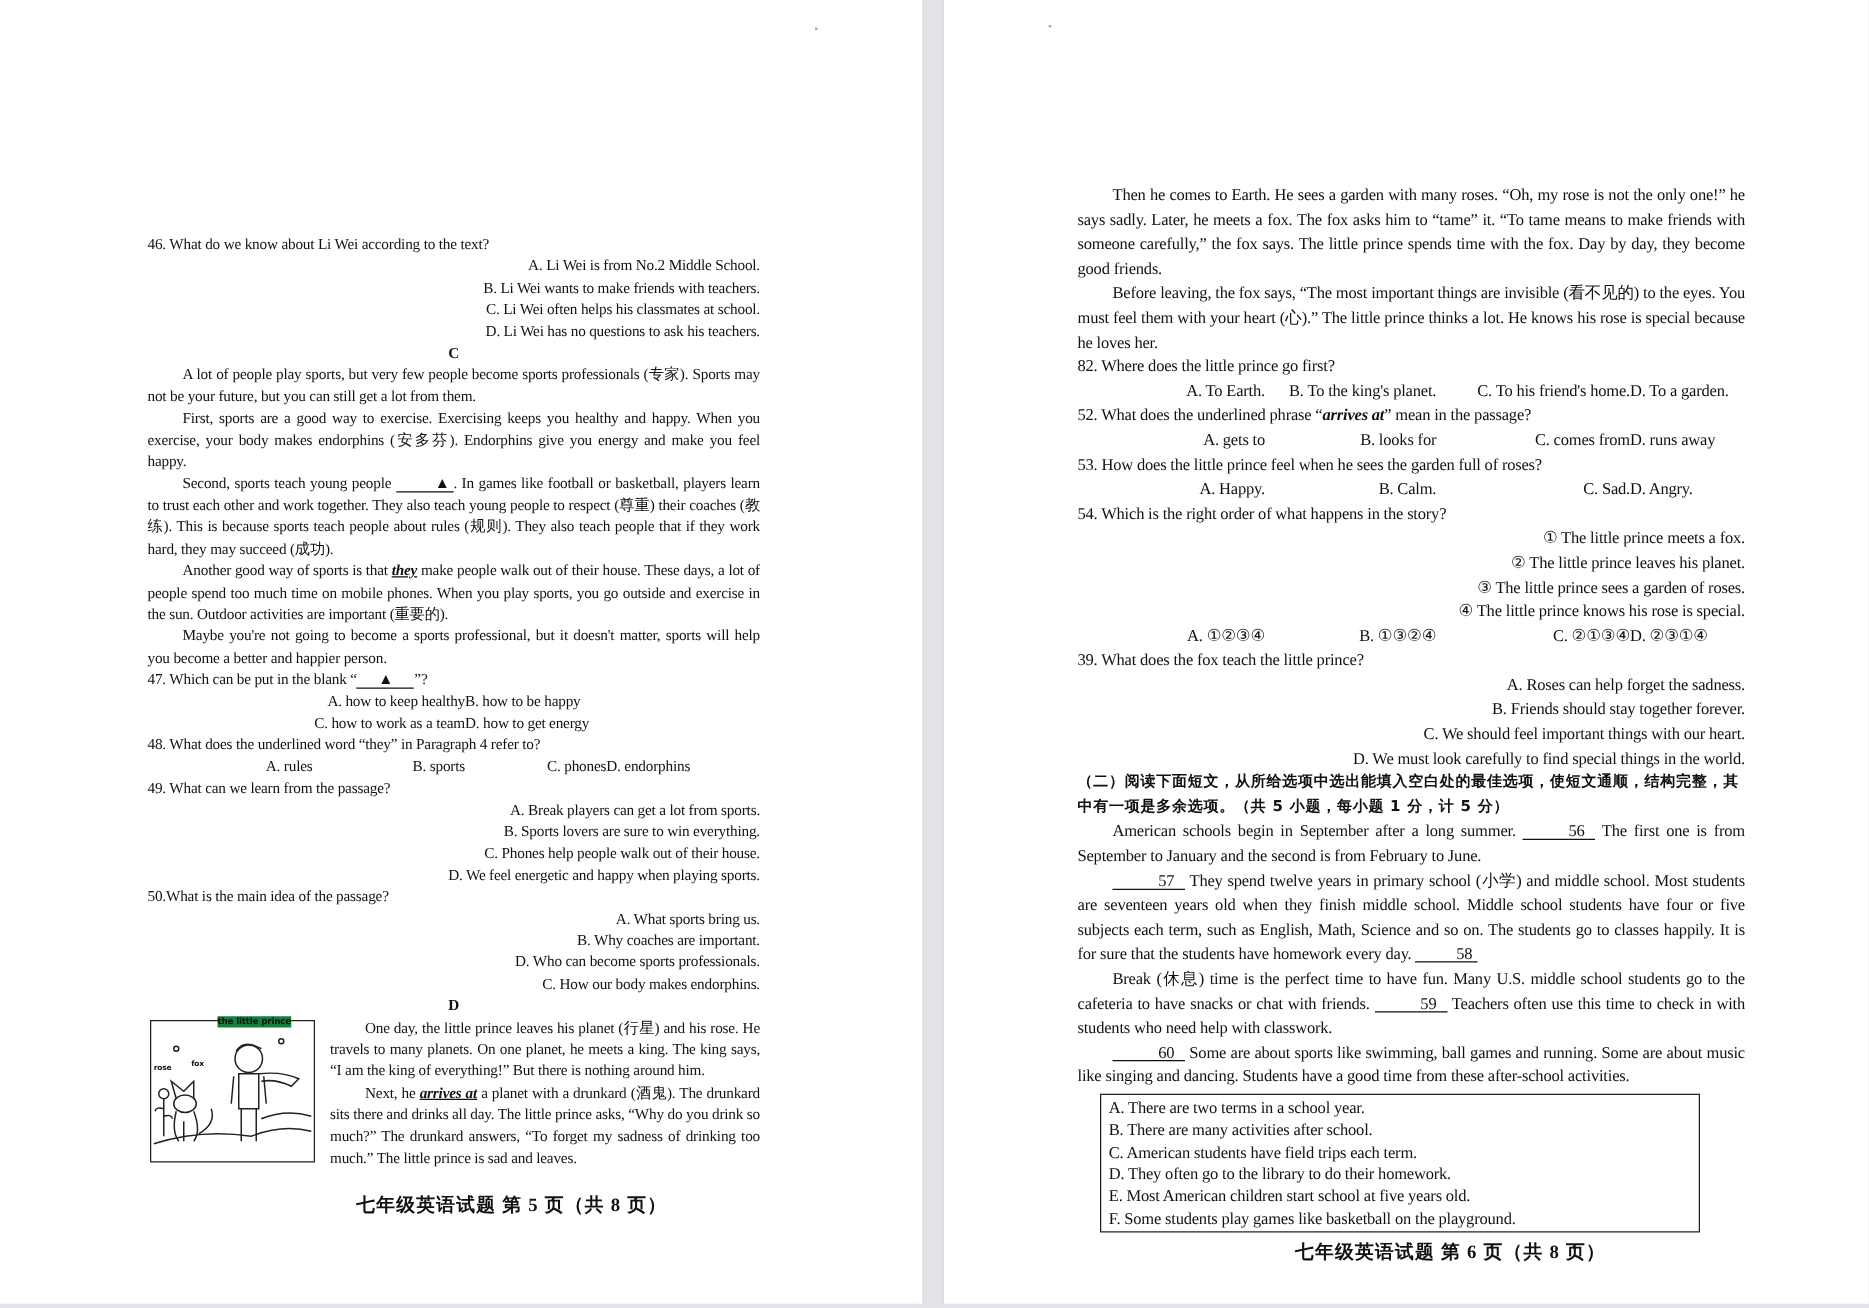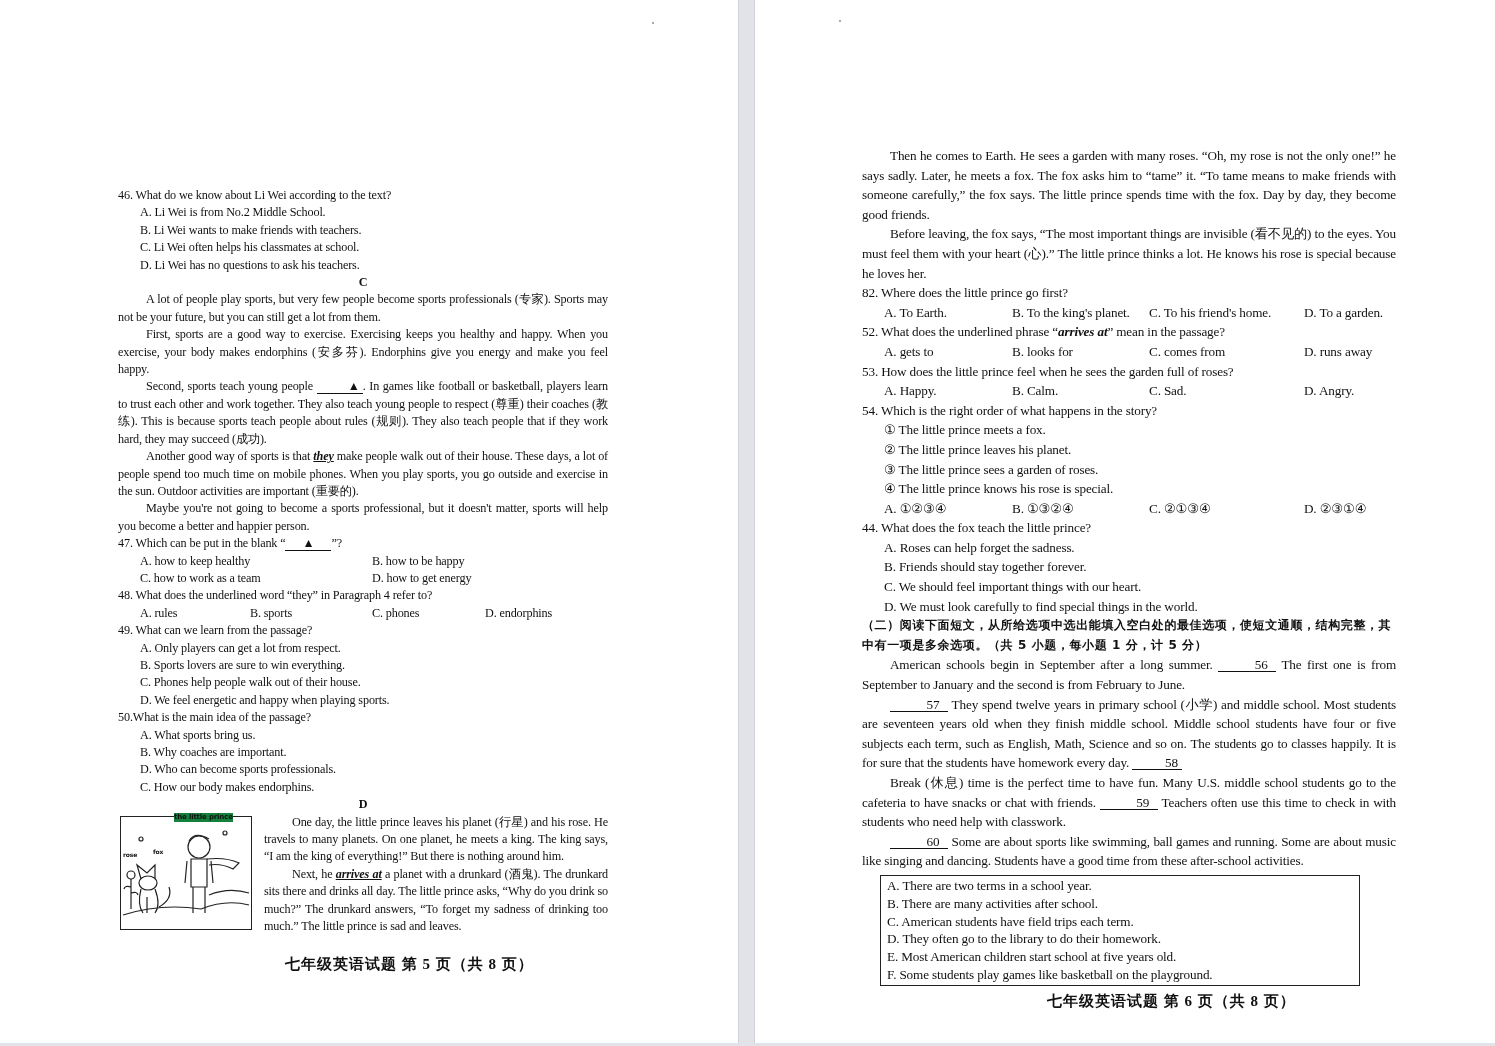--- a/index.html
+++ b/index.html
@@ -15,30 +15,30 @@
     overflow:hidden;
   }
   #page-left { left:0; width:738px; border-right:1px solid #cfd2d8; }
   #page-right { left:754px; width:741px; border-left:1px solid #cfd2d8; }
 
   .content { position:absolute; font-size:12.2px; line-height:17.4px; letter-spacing:-0.15px; }
   #page-left .content { left:118px; top:187px; width:490px; }
   #page-right .content { left:861px; left:107px; top:146px; width:534px; font-size:13.2px; line-height:19.6px; }
 
   .q { margin:0; }
-  .opt { padding-left:22px; margin:0; }
-  .opts-row { display:flex; padding-left:22px; }
+  .opt { padding-left:22px; margin:0;text-align:right; }
+  .opts-row { display:flex; padding-left:22px;text-align:right; }
   .opts-row span { display:block; }
   .sec-title { text-align:center; font-weight:bold; margin:0; }
   p.para { margin:0; text-indent:28px; text-align:justify; }
   .blank { display:inline-block; min-width:46px; border-bottom:1px solid #111; text-align:center; line-height:13px; }
   .under { text-decoration:underline; font-style:italic; font-weight:bold; }
   .footer { position:absolute; font-size:15px; font-weight:bold; letter-spacing:1px; }
   #page-left .footer { left:285px; top:955px; }
-  #page-right .footer { left:292px; top:992px; }
+  #page-right .footer { left:281px; top:992px; }
 
   .picture {
     float:left; width:130px; height:112px; border:1.5px solid #222; margin:2px 12px 0 2px;
     position:relative;
   }
   .picture svg { position:absolute; left:0; top:0; }
   .cn-inst { font-weight:bold; font-family:"DejaVu Sans", sans-serif; font-size:12px; letter-spacing:0.6px; margin:0; line-height:19.6px; }
   .optbox {
     border:1.5px solid #222; margin:4px 4px 0 18px; padding:1px 6px; width:466px;
     line-height:17.8px;
@@ -86,21 +86,21 @@
       <div class="opts-row">
         <span style="width:110px">A. rules</span>
         <span style="width:122px">B. sports</span>
         <span style="width:113px">C. phones</span>
         <span>D. endorphins</span>
       </div>
     </div>
 
     <div>
       <p class="q">49. What can we learn from the passage?</p>
-      <p class="opt">A. Only players can get a lot from respect.</p>
+      <p class="opt">A. Break players can get a lot from sports.</p>
       <p class="opt">B. Sports lovers are sure to win everything.</p>
       <p class="opt">C. Phones help people walk out of their house.</p>
       <p class="opt">D. We feel energetic and happy when playing sports.</p>
     </div>
 
     <div>
       <p class="q">50.What is the main idea of the passage?</p>
       <p class="opt">A. What sports bring us.</p>
       <p class="opt">B. Why coaches are important.</p>
       <p class="opt">D. Who can become sports professionals.</p>
@@ -195,21 +195,21 @@
       <p class="opt">④ The little prince knows his rose is special.</p>
       <div class="opts-row">
         <span style="width:128px">A. ①②③④</span>
         <span style="width:137px">B. ①③②④</span>
         <span style="width:155px">C. ②①③④</span>
         <span>D. ②③①④</span>
       </div>
     </div>
 
     <div>
-      <p class="q">44. What does the fox teach the little prince?</p>
+      <p class="q">39. What does the fox teach the little prince?</p>
       <p class="opt">A. Roses can help forget the sadness.</p>
       <p class="opt">B. Friends should stay together forever.</p>
       <p class="opt">C. We should feel important things with our heart.</p>
       <p class="opt">D. We must look carefully to find special things in the world.</p>
     </div>
 
     <p class="cn-inst">（二）阅读下面短文，从所给选项中选出能填入空白处的最佳选项，使短文通顺，结构完整，其中有一项是多余选项。（共 5 小题，每小题 1 分，计 5 分）</p>
 
     <div>
       <p class="para"><span>American schools begin in September after a long summer. </span><span class="blank" style="min-width:58px">56</span><span> The first one is from September to January and the second is from February to June.</span></p>

